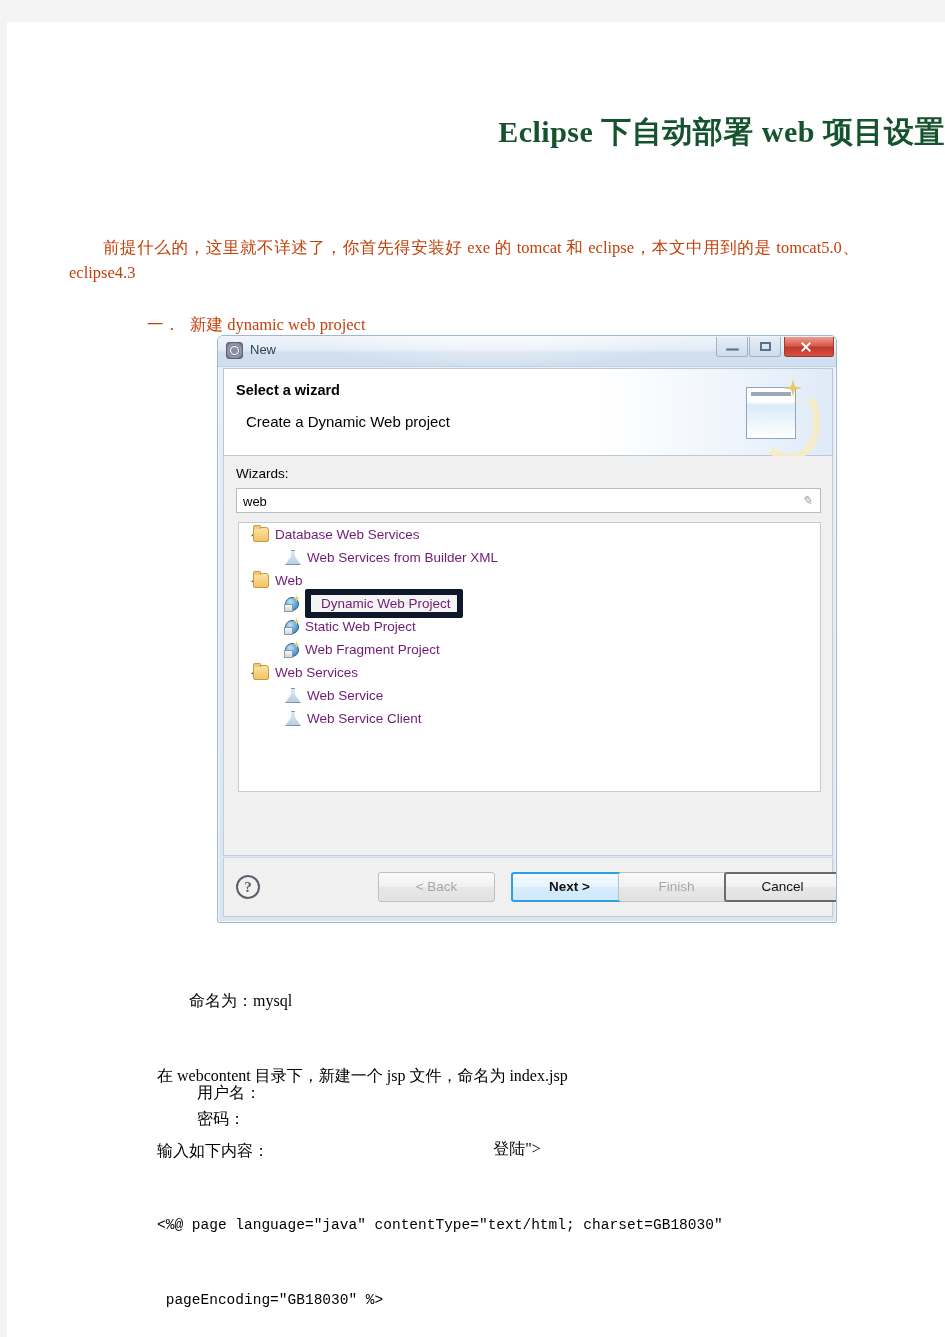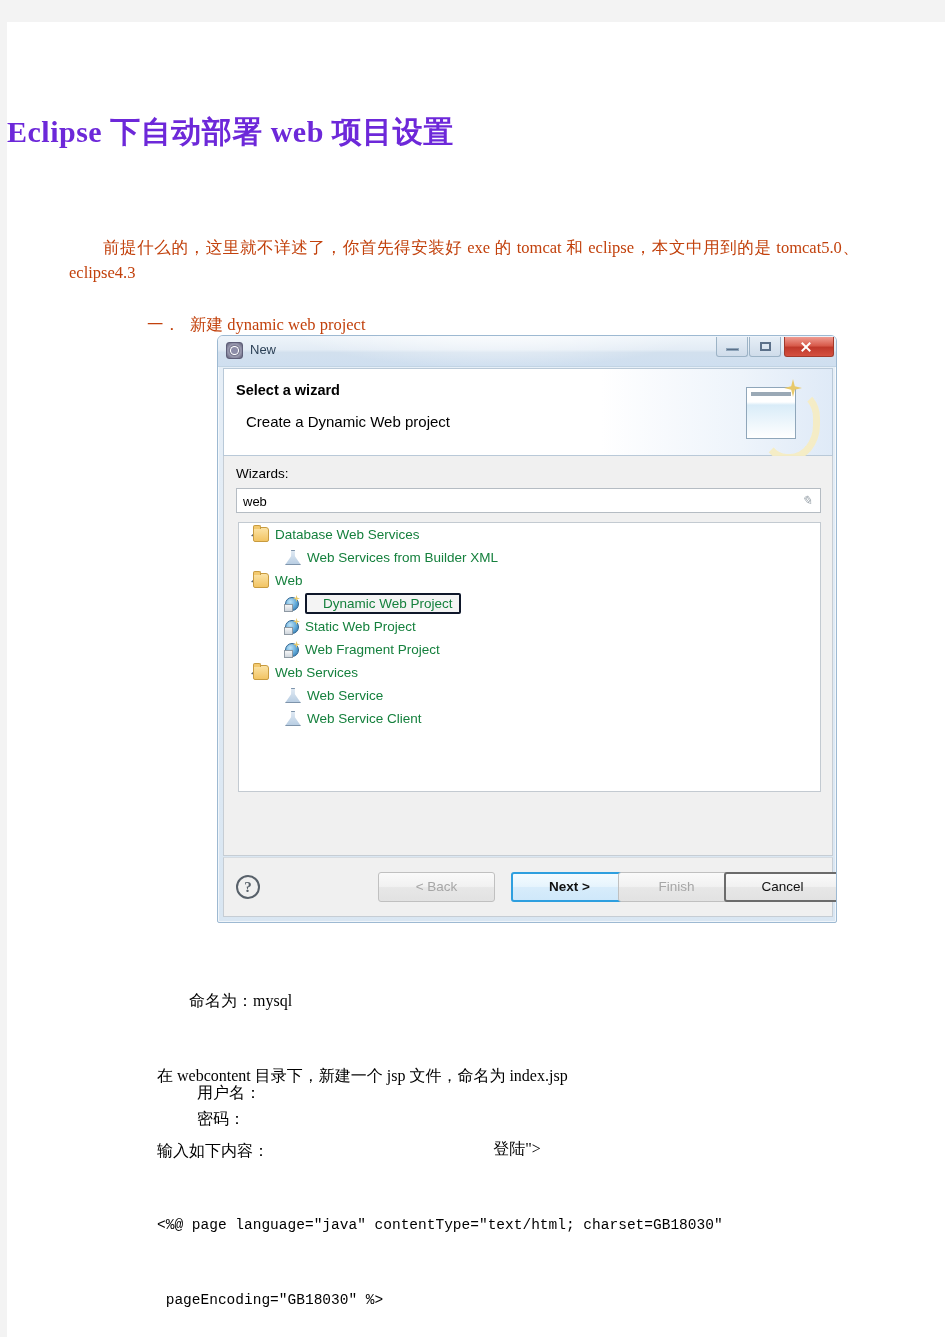--- a/index.html
+++ b/index.html
@@ -22,26 +22,26 @@
     width: 938px;
     height: 1315px;
     background: #ffffff;
   }
 
   .doc-title {
     position: absolute;
     left: 0;
     top: 90px;
     width: 938px;
-    text-align: left;
+    text-align: right;
     font-family: "Liberation Serif", serif;
     font-weight: bold;
     font-size: 30px;
     letter-spacing: 0.5px;
-    color: #6d28d9;
+    color: #14532d;
   }
 
   .para {
     position: absolute;
     font-family: "Liberation Serif", serif;
     font-size: 16.5px;
     line-height: 25px;
     color: #c2410c;
   }
 
@@ -281,21 +281,21 @@
     box-sizing: border-box;
     background: #ffffff;
     border: 1px solid #c3cad1;
     overflow: hidden;
   }
   .tree-row {
     position: relative;
     height: 23px;
     line-height: 23px;
     font-size: 13.5px;
-    color: #15803d;
+    color: #701a75;
     white-space: nowrap;
     font-family: "Liberation Sans", sans-serif;
   }
   .tree-row.level0 { padding-left: 14px; }
   .tree-row.level1 { padding-left: 46px; }
 
   .twisty {
     position: absolute;
     left: 14px; top: 8px;
     width: 0; height: 0;
@@ -361,22 +361,22 @@
   .ico-dynweb::after, .ico-statweb::after, .ico-frag::after {
     content: "";
     position: absolute;
     right: -2px; top: -3px;
     width: 7px; height: 7px;
     background: #e8c96a;
     clip-path: polygon(50% 0%, 62% 38%, 100% 50%, 62% 62%, 50% 100%, 38% 62%, 0% 50%, 38% 38%);
   }
   .tree-row.selected .label-box {
     background: #f4f4f4;
-    border: 2px solid #0f172a;
-    padding: 1px 6px 1px 16px;
+    border: 6px solid #0f172a;
+    padding: 1px 6px 1px 10px;
     border-radius: 2px;
   }
 
   
   #button-bar {
     position: absolute;
     left: 5px; top: 521px;
     width: 610px;
     height: 60px;
     box-sizing: border-box;

